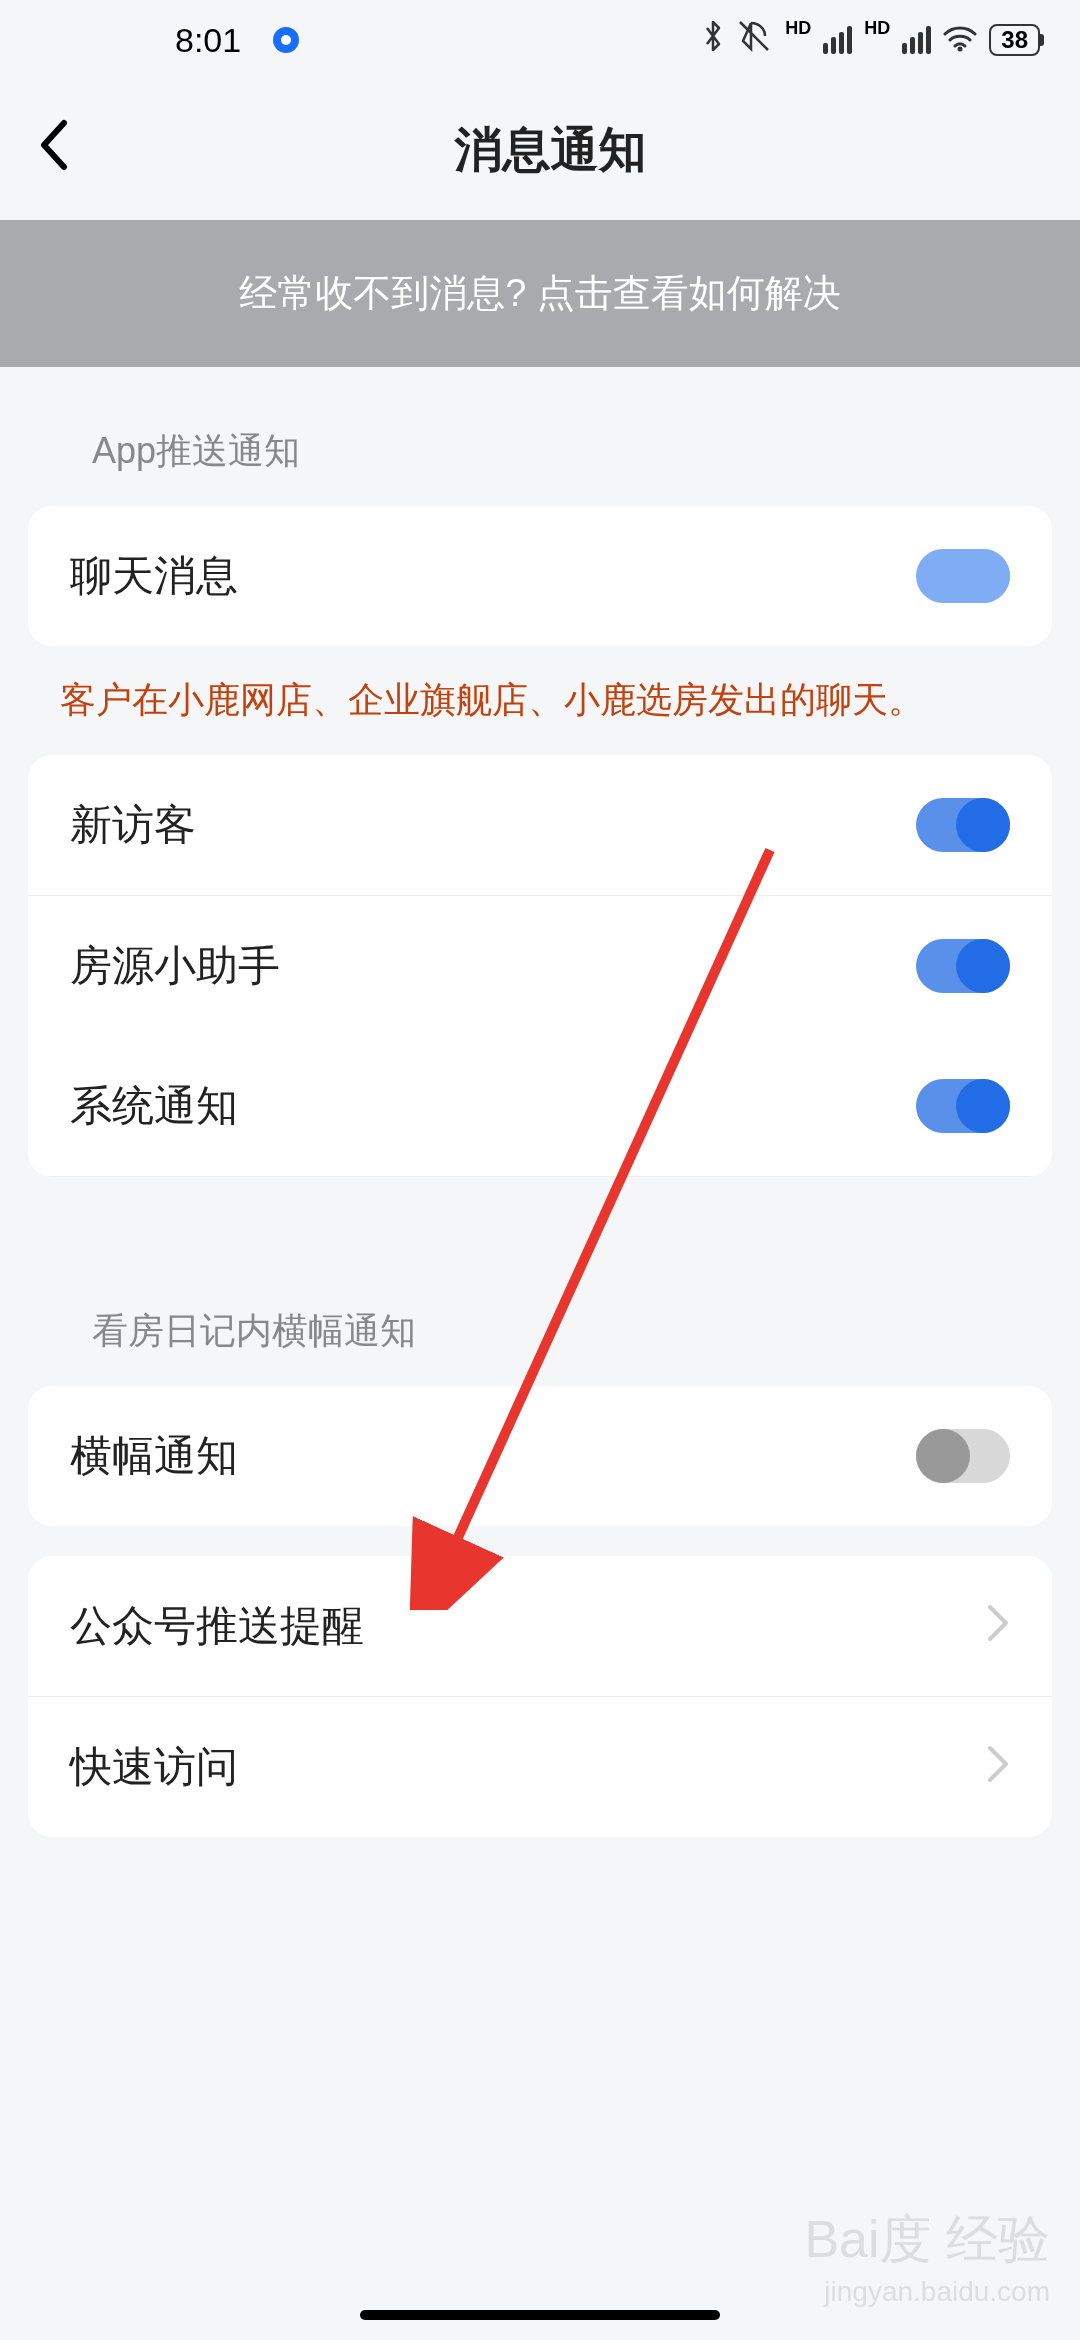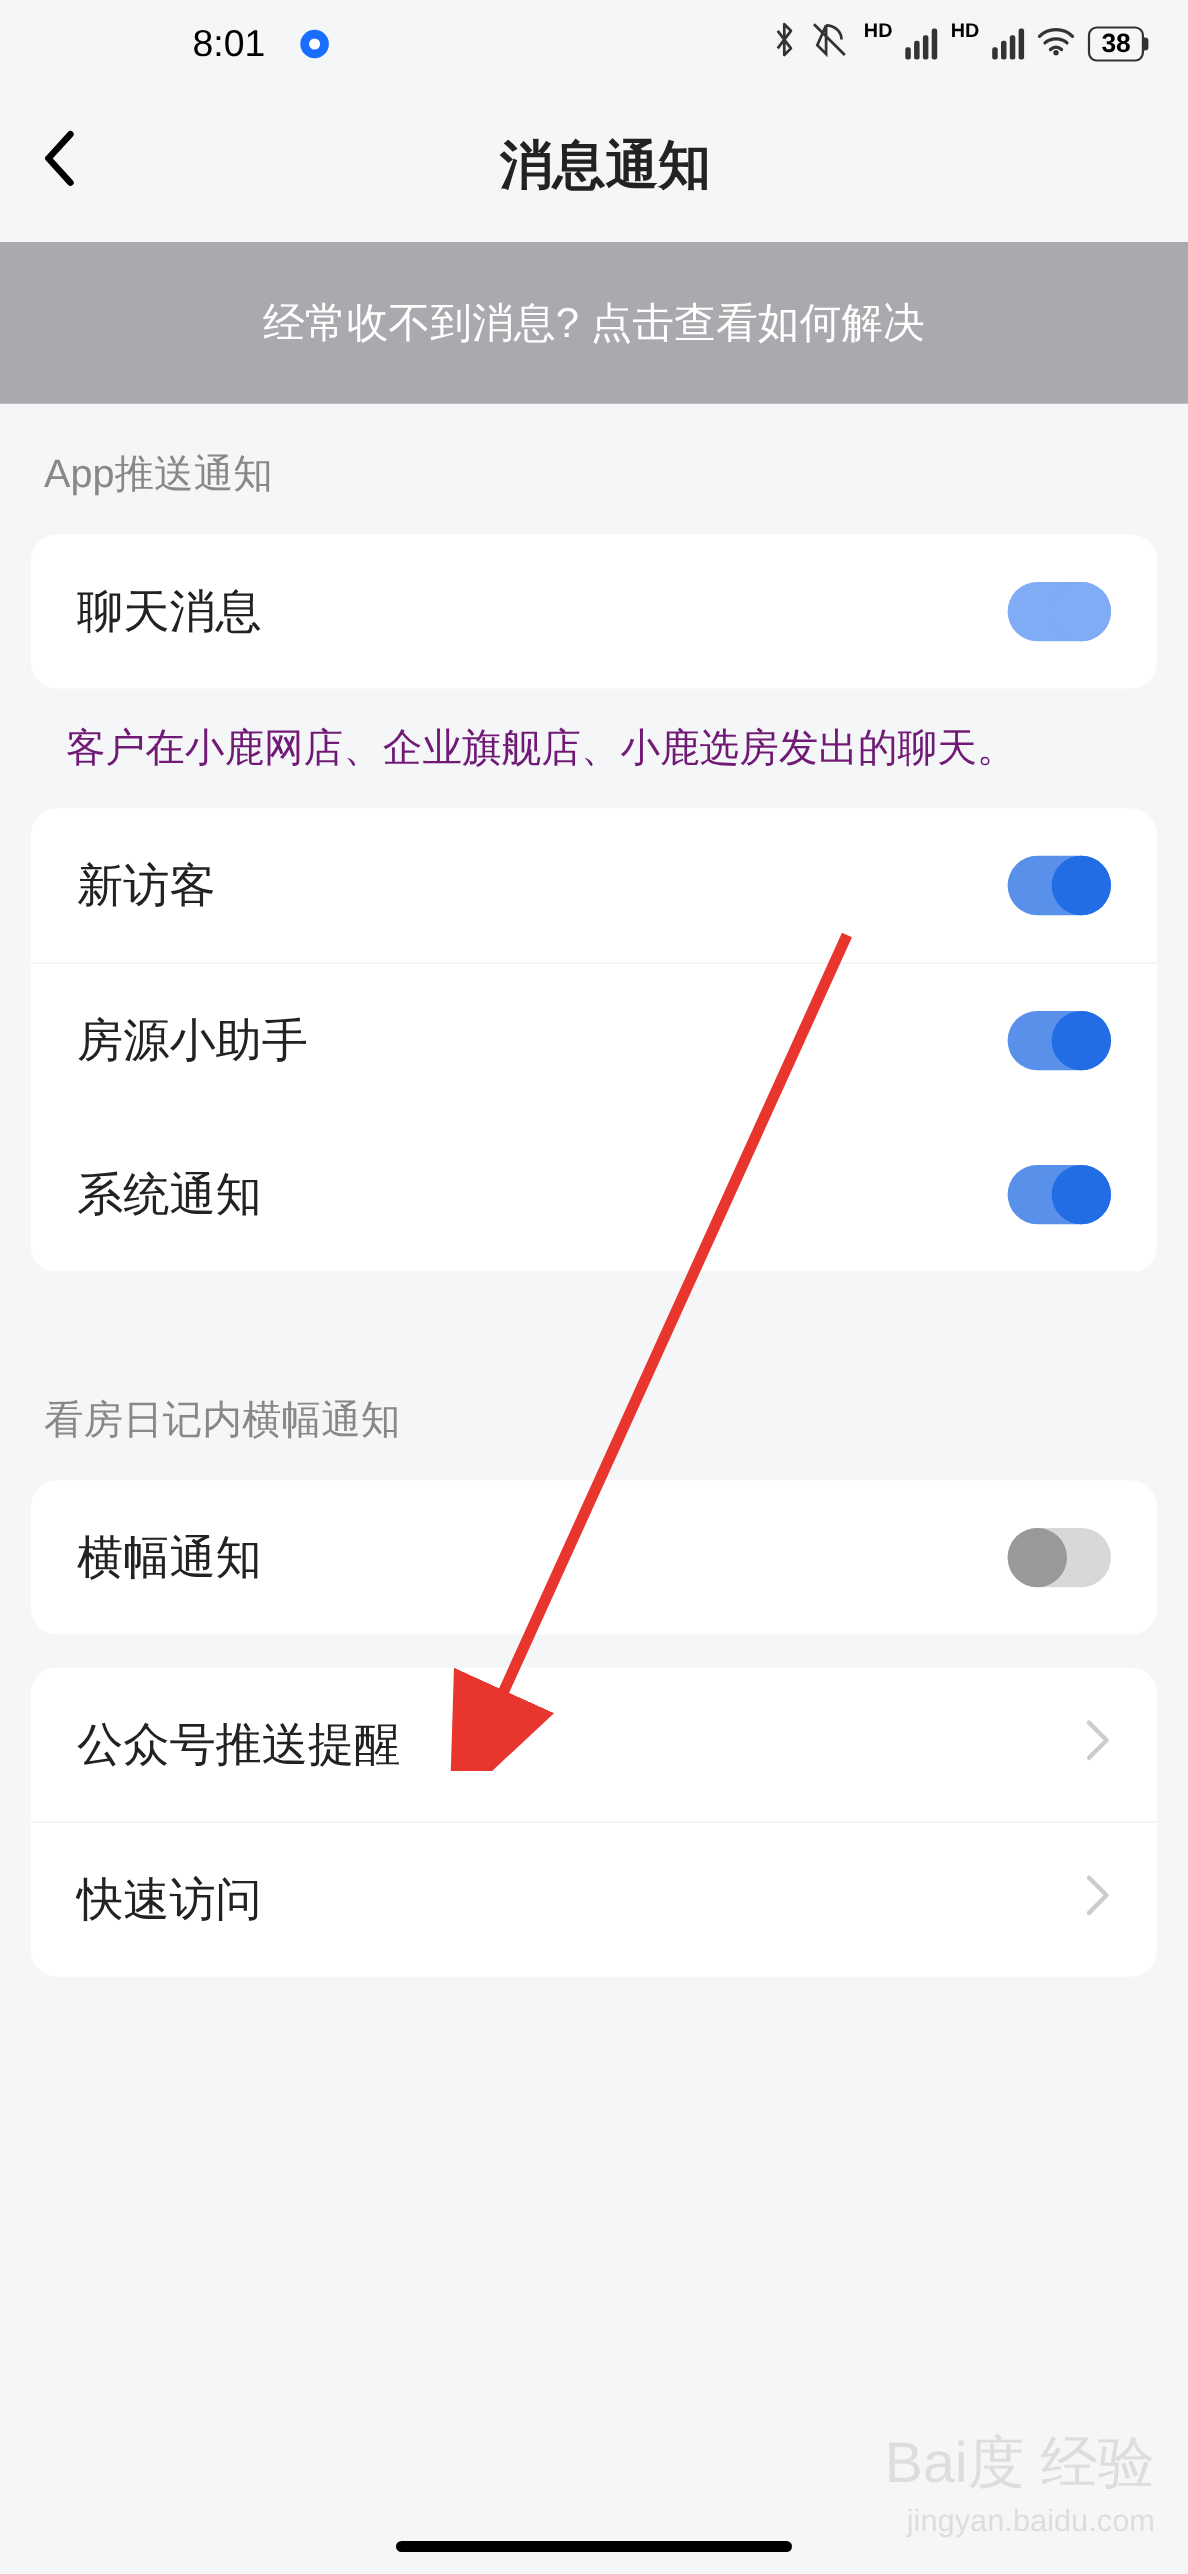--- a/index.html
+++ b/index.html
@@ -109,29 +109,30 @@
     .banner {
       background: #a9aaad;
       color: #fff;
       text-align: center;
       padding: 48px 20px;
       font-size: 38px;
     }
     
     
     .section-label {
-      padding: 40px 40px 30px;
+      padding: 40px 92px 30px;
       font-size: 36px;
       color: #888;
+      margin-top: 20px;
     }
     
     .section-desc {
       padding: 30px 60px 30px;
       font-size: 36px;
-      color: #701a75;
+      color: #c2410c;
     }
     
     
     .card {
       background: #fff;
       margin: 0 28px;
       border-radius: 24px;
       overflow: hidden;
     }
     

